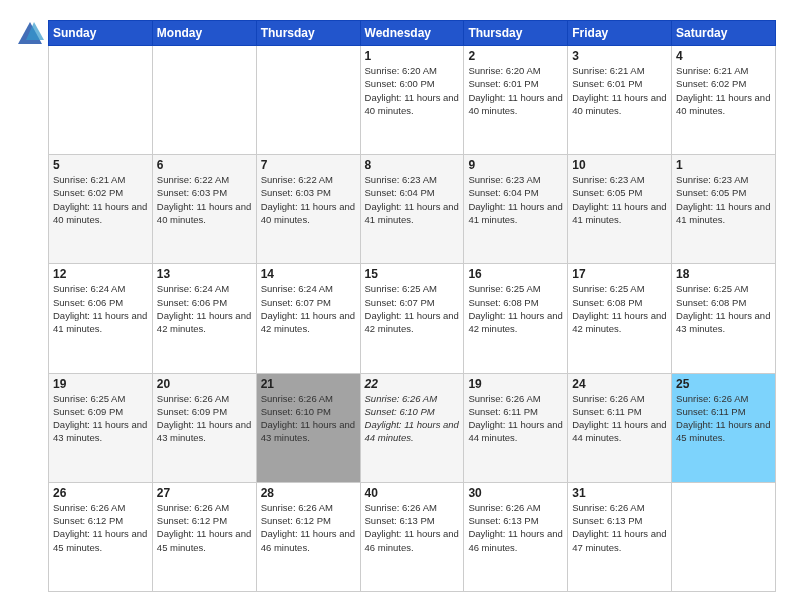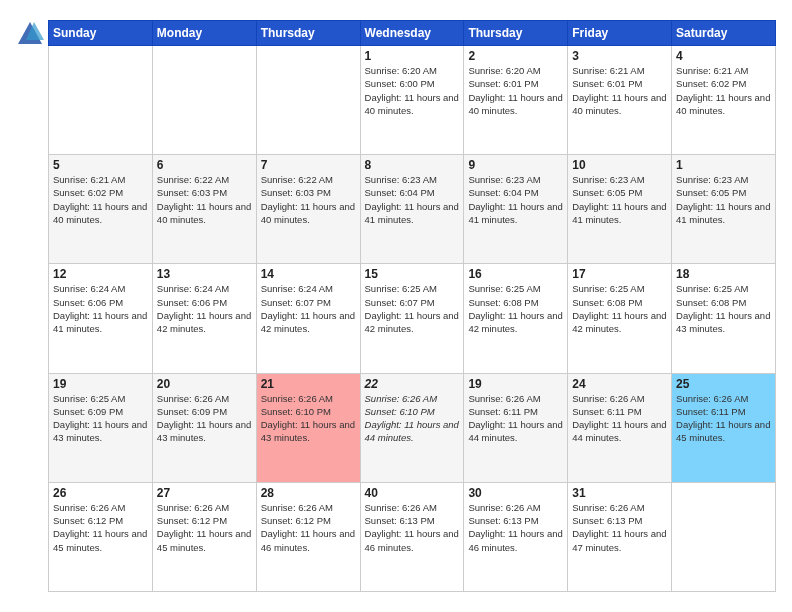--- a/index.html
+++ b/index.html
@@ -218,21 +218,21 @@
         </tr>
         <tr>
           <td style="background: rgb(245, 245, 245); margin-top: 16px;">
             <span class="day-number">19</span>
             <div class="day-info">Sunrise: 6:25 AM<br>Sunset: 6:09 PM<br>Daylight: 11 hours and 43 minutes.</div>
           </td>
           <td style="background: rgb(245, 245, 245);">
             <span class="day-number">20</span>
             <div class="day-info">Sunrise: 6:26 AM<br>Sunset: 6:09 PM<br>Daylight: 11 hours and 43 minutes.</div>
           </td>
-          <td style="background: #fca5a5; margin-left: 48px;">
+          <td style="background: #a3a3a3; margin-left: 48px;">
             <span class="day-number">21</span>
             <div class="day-info">Sunrise: 6:26 AM<br>Sunset: 6:10 PM<br>Daylight: 11 hours and 43 minutes.</div>
           </td>
           <td style="background: rgb(245, 245, 245); font-style: italic;">
             <span class="day-number">22</span>
             <div class="day-info">Sunrise: 6:26 AM<br>Sunset: 6:10 PM<br>Daylight: 11 hours and 44 minutes.</div>
           </td>
           <td style="background: rgb(245, 245, 245);">
             <span class="day-number">19</span>
             <div class="day-info">Sunrise: 6:26 AM<br>Sunset: 6:11 PM<br>Daylight: 11 hours and 44 minutes.</div>

